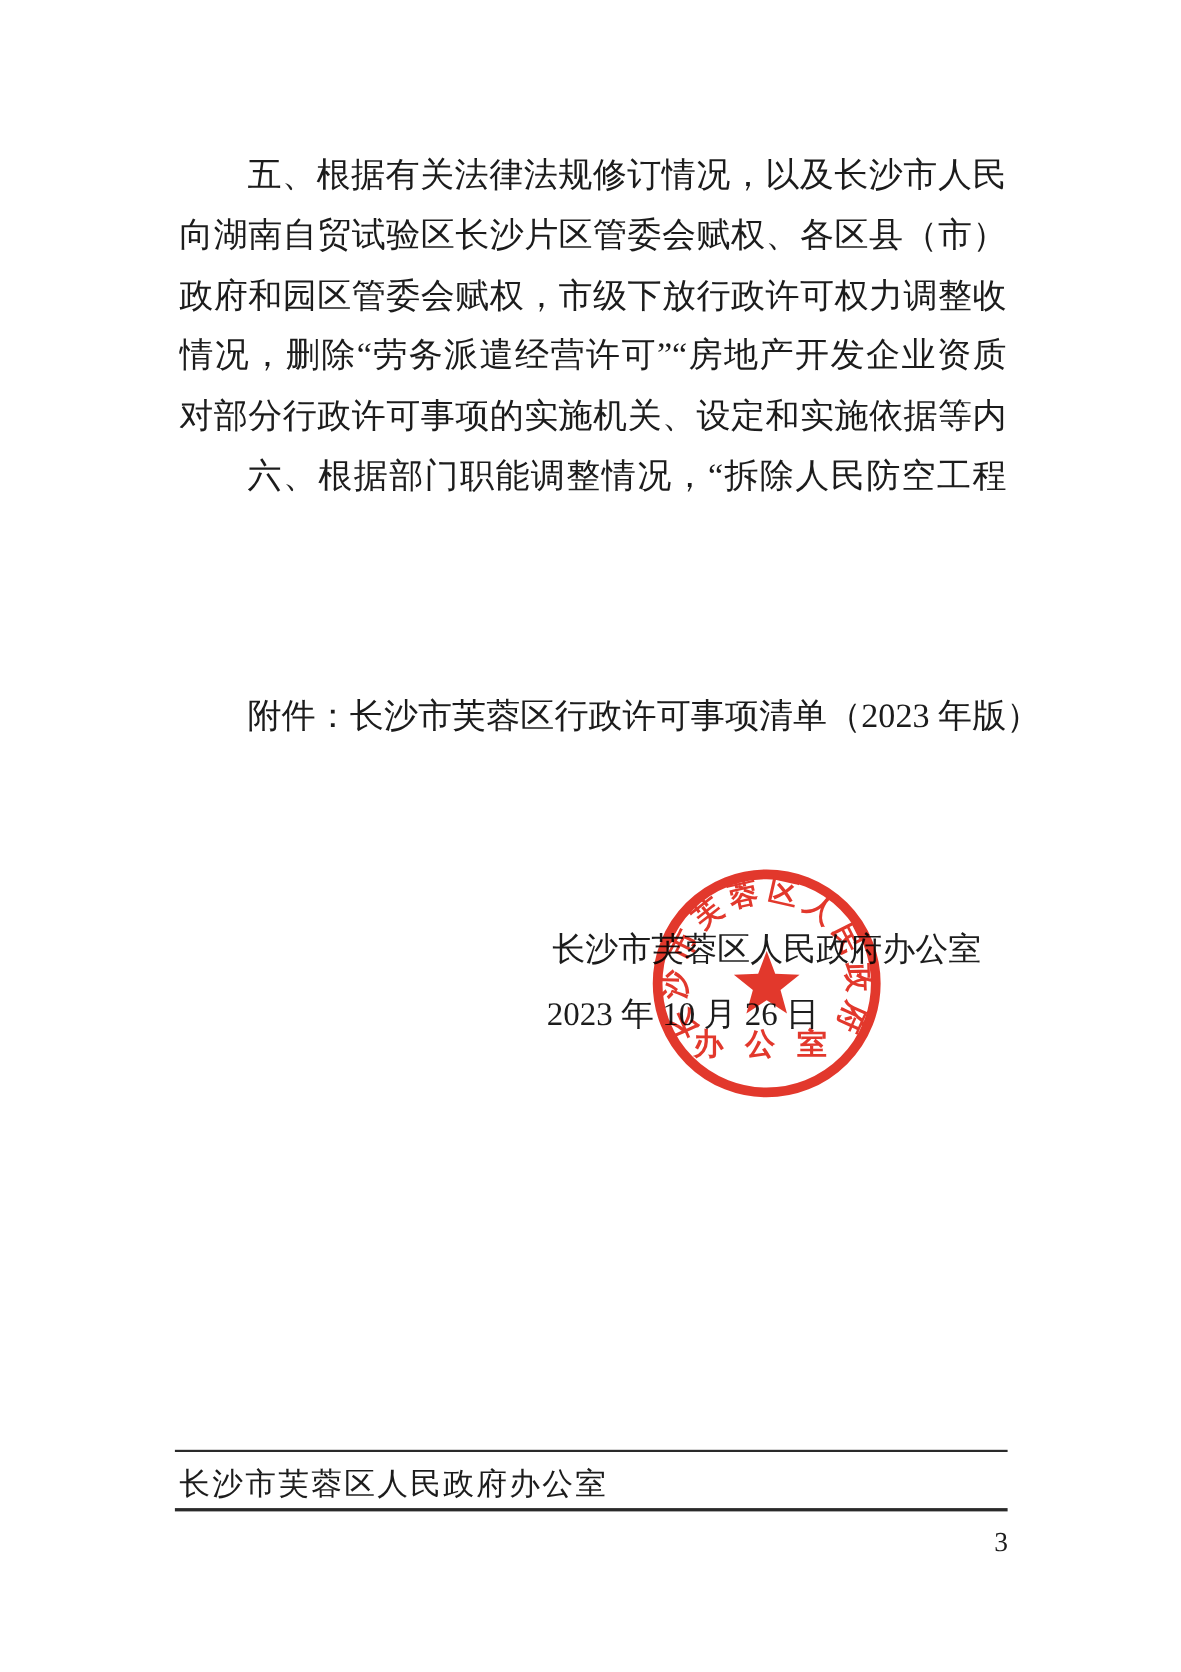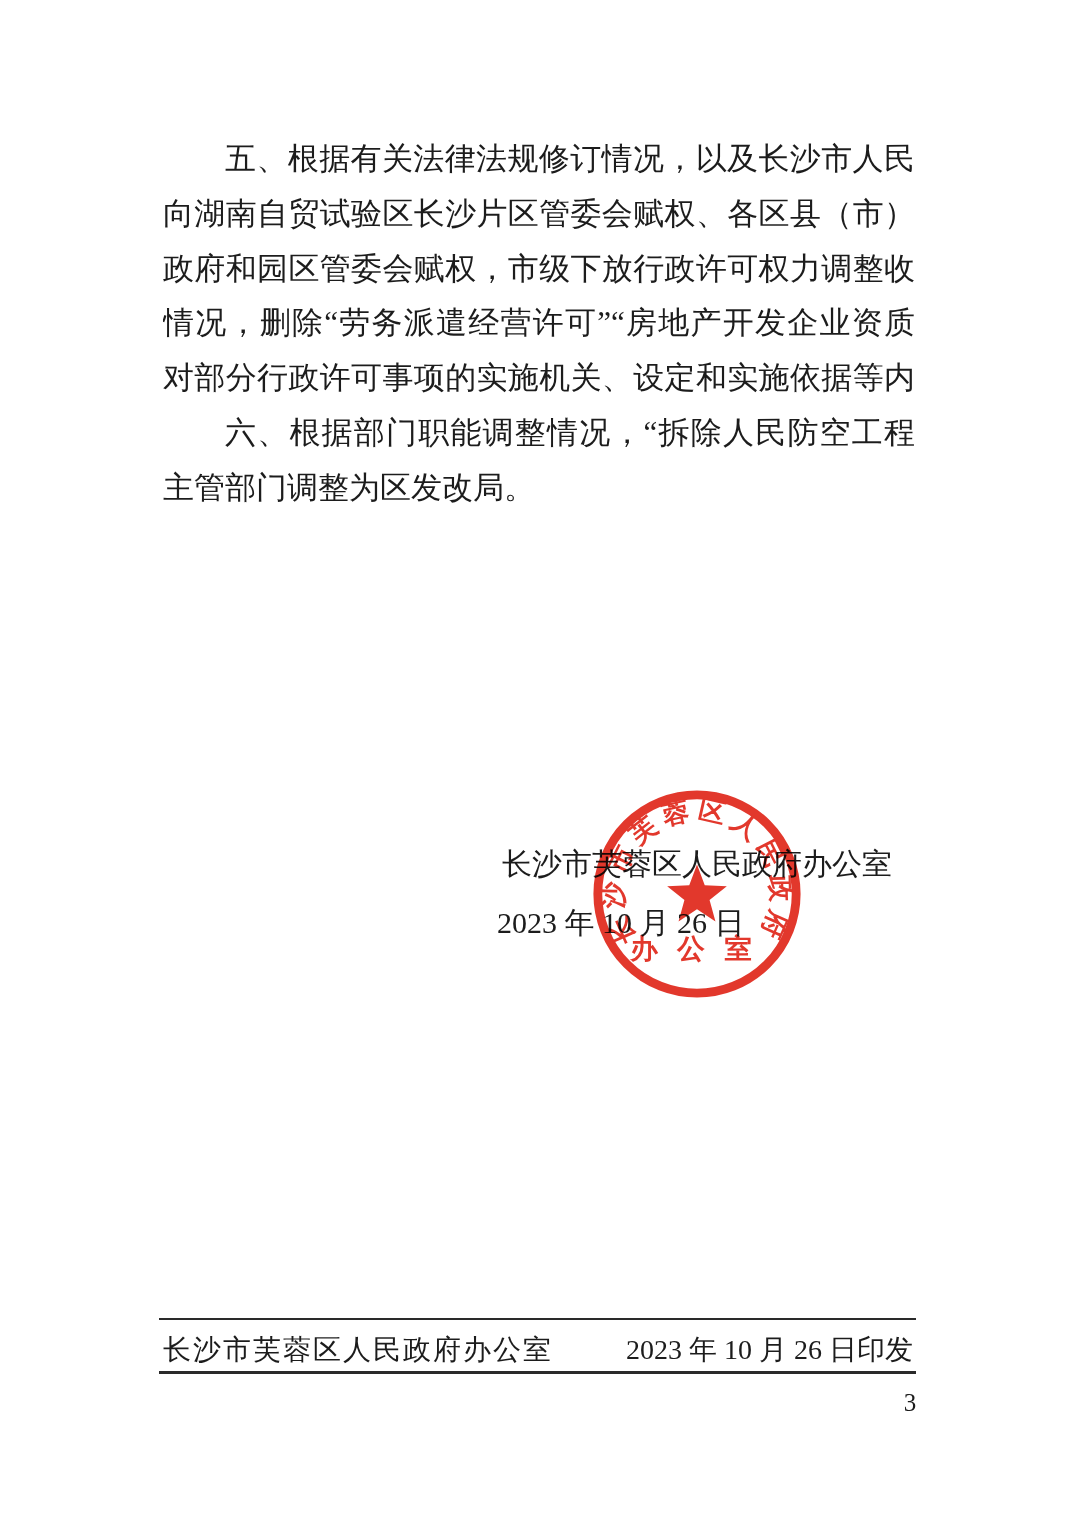--- a/index.html
+++ b/index.html
@@ -121,23 +121,23 @@
 
 <div class="page">
 
   <div class="body-text">
     <div class="line indent">五、根据有关法律法规修订情况，以及长沙市人民政府</div>
     <div class="line">向湖南自贸试验区长沙片区管委会赋权、各区县（市）人民</div>
     <div class="line">政府和园区管委会赋权，市级下放行政许可权力调整收回等</div>
     <div class="line">情况，删除“劳务派遣经营许可”“房地产开发企业资质核定”；</div>
     <div class="line">对部分行政许可事项的实施机关、设定和实施依据等内容作</div>
     <div class="line indent">六、根据部门职能调整情况，“拆除人民防空工程审批”</div>
-    <div class="line para-end">主管部门调整为区发改局。</div>
   </div>
 
+  <div class="attachment-line">附件：长沙市芙蓉区行政许可事项清单（2023 年版）</div>
 
   <div class="signature-issuer">长沙市芙蓉区人民政府办公室</div>
   <div class="signature-date">2023 年 10 月 26 日</div>
 
   <div class="seal">
     <svg width="216" height="216" viewBox="0 0 220 220">
       <defs>
         <path id="ring-path" d="M 49.3 155.7 A 76 76 0 1 1 170.7 155.7" fill="none"></path>
       </defs>
       <circle cx="110" cy="110" r="101" fill="none" stroke-width="9" stroke="#e0281c"></circle>
@@ -146,19 +146,18 @@
         <textPath href="#ring-path" startOffset="50%" text-anchor="middle">长沙市芙蓉区人民政府</textPath>
       </text>
       <text x="114" y="175" text-anchor="middle" font-size="28" letter-spacing="20" font-weight="bold" font-family="Liberation Sans, sans-serif" fill="#e0281c">办公室</text>
     </svg>
   </div>
 
 
   <div class="footer-rule-top"></div>
   <div class="footer-row">
     <span class="footer-issuer">长沙市芙蓉区人民政府办公室</span>
-    <span class="footer-date">2023 年 10 月 26 日印发</span>
   </div>
   <div class="footer-rule-bottom"></div>
 
   <div class="page-number">3</div>
 
 </div>
 
 </body></html>

